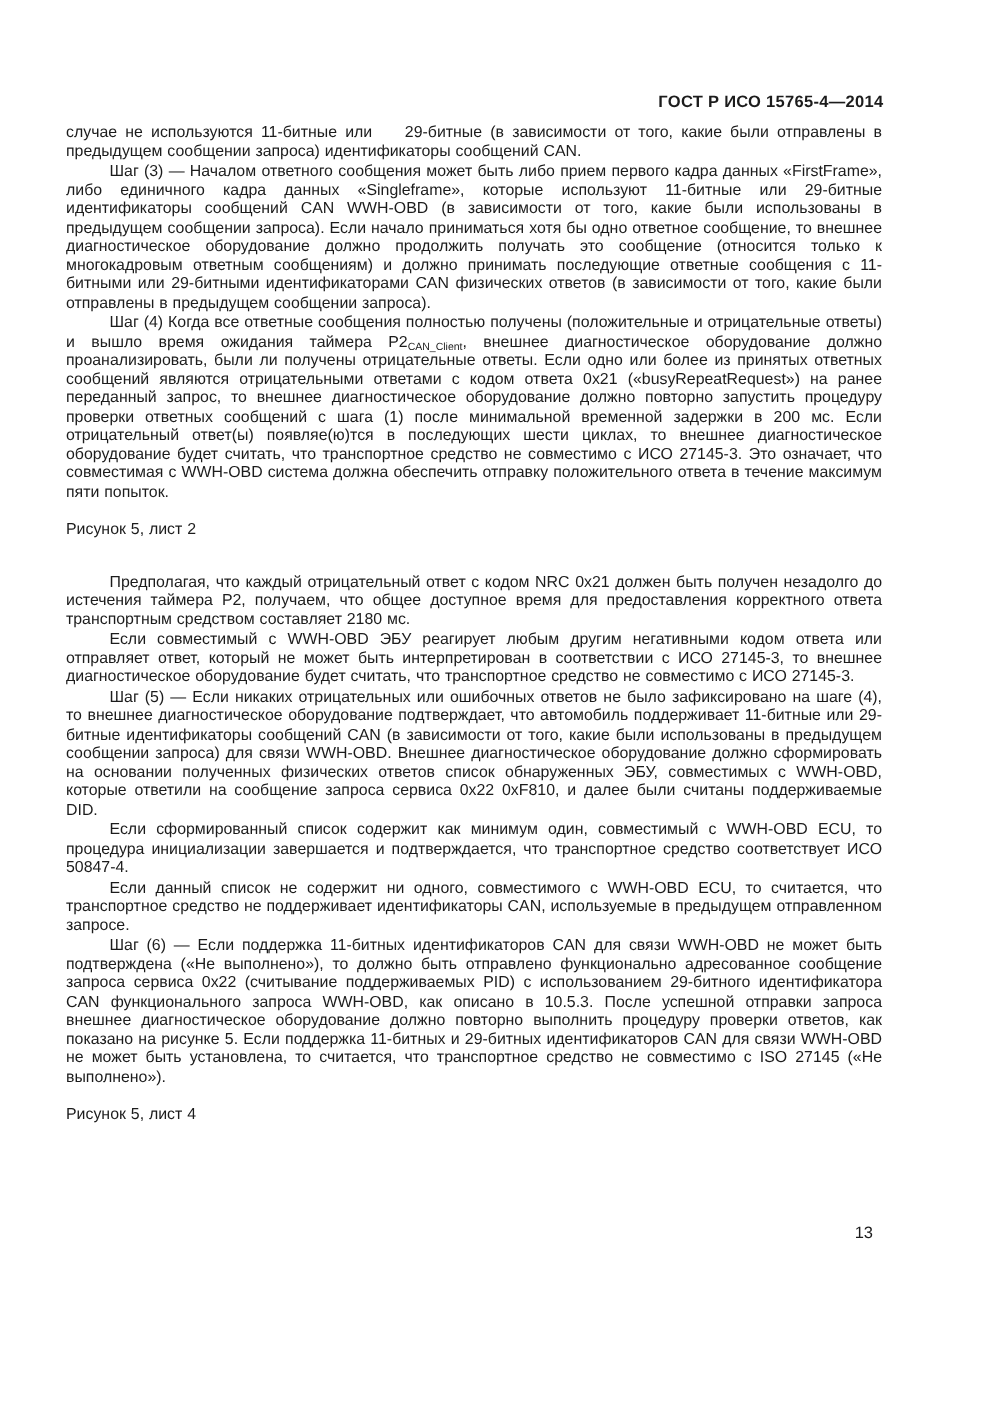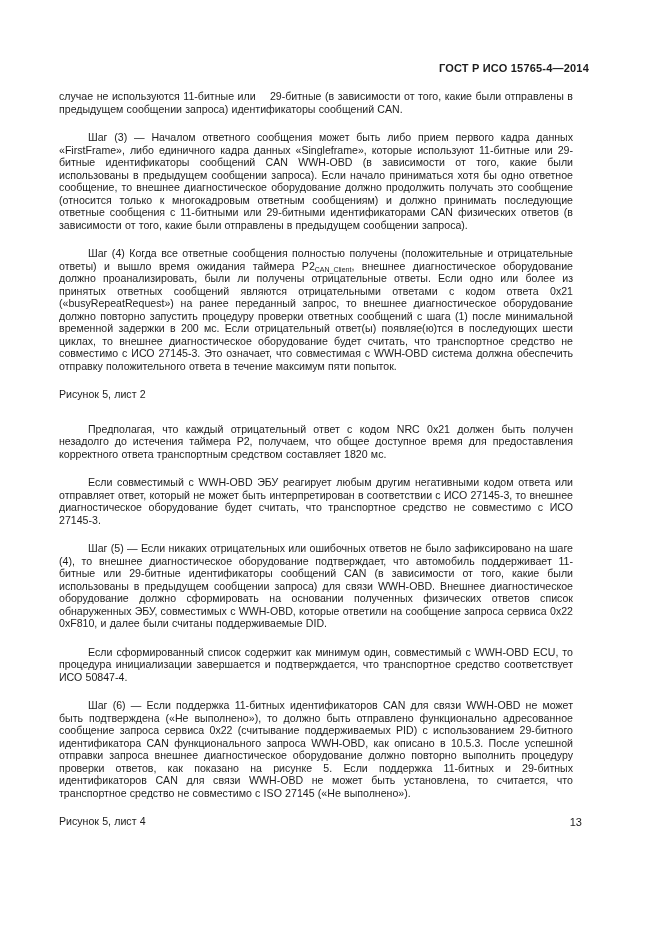--- a/index.html
+++ b/index.html
@@ -24,21 +24,21 @@
   }
   .doc-header {
     text-align: right;
     font-size: 11px;
     font-weight: bold;
     line-height: 12px;
     margin: 0 0 8px 0;
     letter-spacing: 0.2px;
   }
   .body-text p {
-    margin: 16px;
+    margin: 1px;
     font-size: 10.6px;
     line-height: 12.5px;
     text-align: justify;
     text-indent: 29px;
     word-spacing: 0.3px;
   }
   .body-text p.no-indent {
     text-indent: 0;
   }
   .body-text p.last-line-left {
@@ -84,28 +84,29 @@
     <div class="body-text">
 
       <p class="no-indent">случае не используются 11-битные или&nbsp;&nbsp;&nbsp; 29-битные (в зависимости от того, какие были отправлены в предыдущем сообщении запроса) идентификаторы сообщений CAN.</p>
 
       <p>Шаг (3) — Началом ответного сообщения может быть либо прием первого кадра данных «FirstFrame», либо единичного кадра данных «Singleframe», которые используют 11-битные или 29-битные идентификаторы сообщений CAN WWH-OBD (в зависимости от того, какие были использованы в предыдущем сообщении запроса). Если начало приниматься хотя бы одно ответное сообщение, то внешнее диагностическое оборудование должно продолжить получать это сообщение (относится только к многокадровым ответным сообщениям) и должно принимать последующие ответные сообщения с 11-битными или 29-битными идентификаторами CAN физических ответов (в зависимости от того, какие были отправлены в предыдущем сообщении запроса).</p>
 
       <p><span>Шаг (4) Когда все ответные сообщения полностью получены (положительные и отрицательные ответы) и вышло время ожидания таймера P2</span><sub class="timer-sub">CAN_Client</sub><span>, внешнее диагностическое оборудование должно проанализировать, были ли получены отрицательные ответы. Если одно или более из принятых ответных сообщений являются отрицательными ответами с кодом ответа 0x21 («busyRepeatRequest») на ранее переданный запрос, то внешнее диагностическое оборудование должно повторно запустить процедуру проверки ответных сообщений с шага (1) после минимальной временной задержки в 200 мс. Если отрицательный ответ(ы) появляе(ю)тся в последующих шести циклах, то внешнее диагностическое оборудование будет считать, что транспортное средство не совместимо с ИСО 27145-3. Это означает, что совместимая с WWH-OBD система должна обеспечить отправку положительного ответа в течение максимум пяти попыток.</span></p>
 
       <p class="figure-caption caption-sheet2">Рисунок 5, лист 2</p>
 
-      <p>Предполагая, что каждый отрицательный ответ с кодом NRC 0x21 должен быть получен незадолго до истечения таймера P2, получаем, что общее доступное время для предоставления корректного ответа транспортным средством составляет 1820 мс.</p>
+      <p>Предполагая, что каждый отрицательный ответ с кодом NRC 0x21 должен быть получен незадолго до истечения таймера P2, получаем, что общее доступное время для предоставления корректного ответа транспортным средством составляет 2180 мс.</p>
 
       <p>Если совместимый с WWH-OBD ЭБУ реагирует любым другим негативными кодом ответа или отправляет ответ, который не может быть интерпретирован в соответствии с ИСО 27145-3, то внешнее диагностическое оборудование будет считать, что транспортное средство не совместимо с ИСО 27145-3.</p>
 
       <p>Шаг (5) — Если никаких отрицательных или ошибочных ответов не было зафиксировано на шаге (4), то внешнее диагностическое оборудование подтверждает, что автомобиль поддерживает 11-битные или 29-битные идентификаторы сообщений CAN (в зависимости от того, какие были использованы в предыдущем сообщении запроса) для связи WWH-OBD. Внешнее диагностическое оборудование должно сформировать на основании полученных физических ответов список обнаруженных ЭБУ, совместимых с WWH-OBD, которые ответили на сообщение запроса сервиса 0x22 0xF810, и далее были считаны поддерживаемые DID.</p>
 
       <p>Если сформированный список содержит как минимум один, совместимый с WWH-OBD ECU, то процедура инициализации завершается и подтверждается, что транспортное средство соответствует ИСО 50847-4.</p>
 
+      <p>Если данный список не содержит ни одного, совместимого с WWH-OBD ECU, то считается, что транспортное средство не поддерживает идентификаторы CAN, используемые в предыдущем отправленном запросе.</p>
 
       <p>Шаг (6) — Если поддержка 11-битных идентификаторов CAN для связи WWH-OBD не может быть подтверждена («Не выполнено»), то должно быть отправлено функционально адресованное сообщение запроса сервиса 0x22 (считывание поддерживаемых PID) с использованием 29-битного идентификатора CAN функционального запроса WWH-OBD, как описано в 10.5.3. После успешной отправки запроса внешнее диагностическое оборудование должно повторно выполнить процедуру проверки ответов, как показано на рисунке 5. Если поддержка 11-битных и 29-битных идентификаторов CAN для связи WWH-OBD не может быть установлена, то считается, что транспортное средство не совместимо с ISO 27145 («Не выполнено»).</p>
 
 
       <p class="figure-caption caption-sheet3">Рисунок 5, лист 4</p>
 
     </div>
   </div>
 
   <div class="page-number">13</div>

